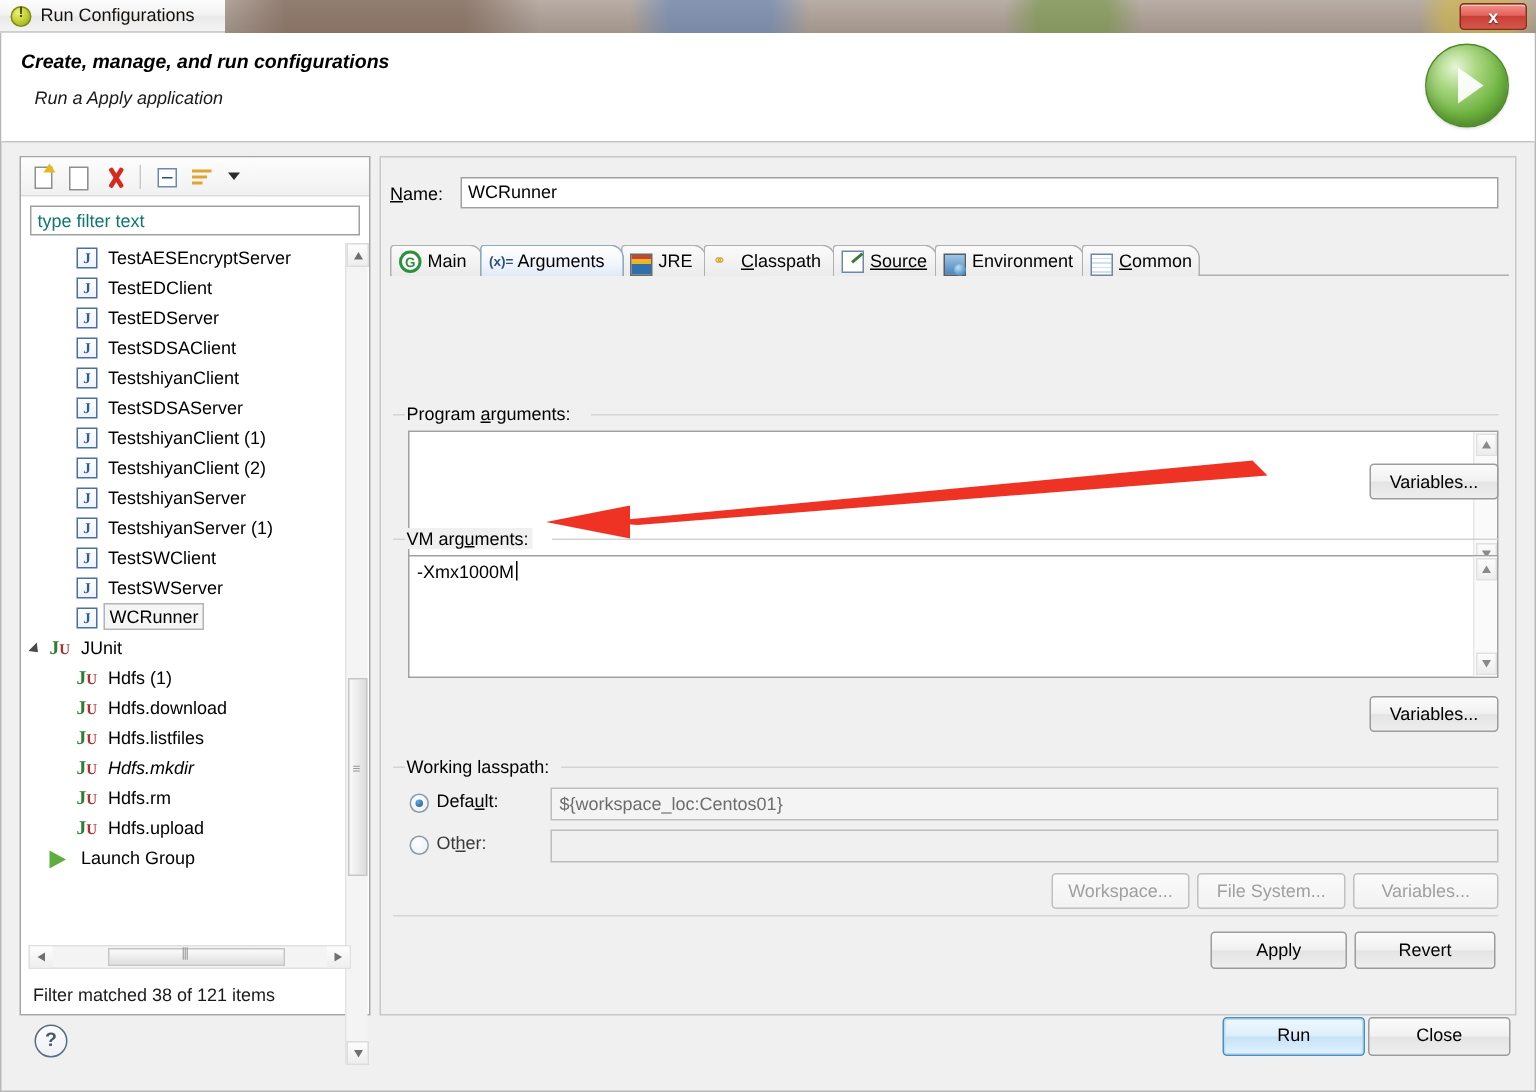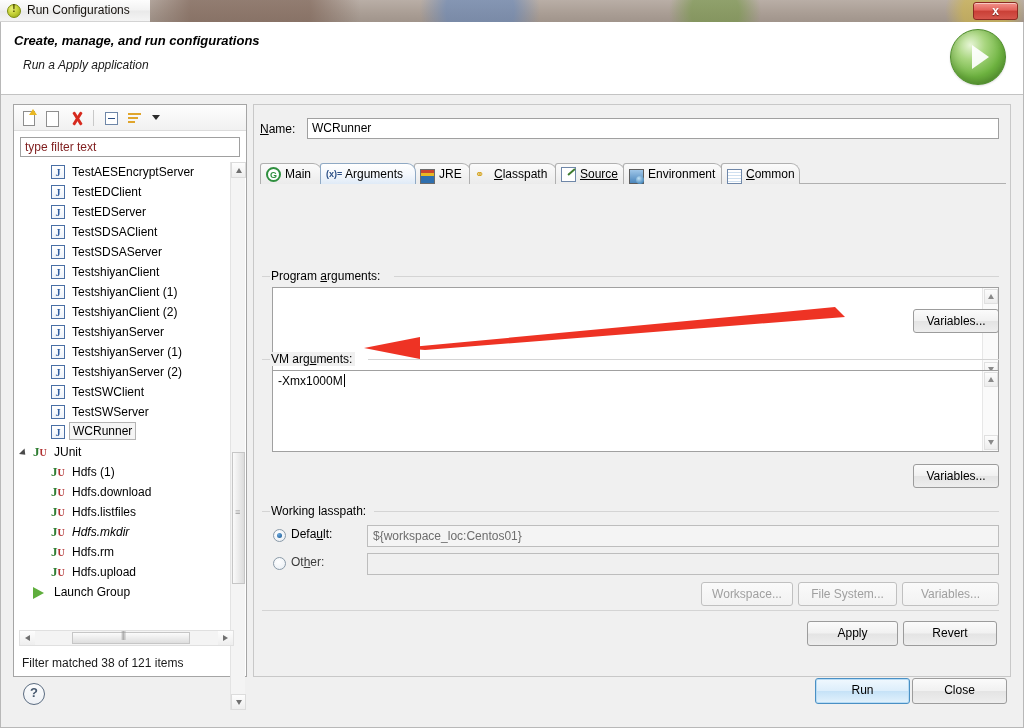--- a/index.html
+++ b/index.html
@@ -156,21 +156,21 @@
   .ico-filter i:nth-child(3){ top:9px; width:7px;}
   .ico-caret{
     position:absolute; top:10px; width:0;height:0;
     border-left:4px solid transparent;border-right:4px solid transparent;border-top:5px solid #2b2b2b;
   }
 
   #filter-input {
     position: absolute; left: 6px; top: 32px; width: 220px; height: 20px;
     border: 1px solid #a0a0a0; background: #fff;
     font-family: "Liberation Sans", sans-serif; font-size: 12px;
-    color: #7f1d1d; padding: 0 4px; line-height: 18px;
+    color: #0f766e; padding: 0 4px; line-height: 18px;
   }
   #tree {
     position: absolute; left: 5px; top: 57px; width: 222px; height: 548px;
     overflow: hidden;
   }
   .tree-row {
     position: relative; height: 20px; line-height: 20px; white-space: nowrap;
     cursor: pointer; font-size: 12px; color: #000;
   }
   .tree-row .label { position: absolute; top: 0; }
@@ -441,45 +441,41 @@
           <div class="tree-row">
             <span class="ico-j" style="left: 32px;"></span>
             <span class="label" style="left: 53px;">TestEDServer</span>
           </div>
           <div class="tree-row">
             <span class="ico-j" style="left: 32px;"></span>
             <span class="label" style="left: 53px;">TestSDSAClient</span>
           </div>
           <div class="tree-row">
             <span class="ico-j" style="left: 32px;"></span>
+            <span class="label" style="left: 53px;">TestshiyanClient</span>
+          </div>
+          <div class="tree-row">
+            <span class="ico-j" style="left: 32px;"></span>
             <span class="label" style="left: 53px;">TestSDSAServer</span>
           </div>
           <div class="tree-row">
             <span class="ico-j" style="left: 32px;"></span>
-            <span class="label" style="left: 53px;">TestshiyanClient</span>
-          </div>
-          <div class="tree-row">
-            <span class="ico-j" style="left: 32px;"></span>
             <span class="label" style="left: 53px;">TestshiyanClient (1)</span>
           </div>
           <div class="tree-row">
             <span class="ico-j" style="left: 32px;"></span>
             <span class="label" style="left: 53px;">TestshiyanClient (2)</span>
           </div>
           <div class="tree-row">
             <span class="ico-j" style="left: 32px;"></span>
             <span class="label" style="left: 53px;">TestshiyanServer</span>
           </div>
           <div class="tree-row">
             <span class="ico-j" style="left: 32px;"></span>
             <span class="label" style="left: 53px;">TestshiyanServer (1)</span>
-          </div>
-          <div class="tree-row">
-            <span class="ico-j" style="left: 32px;"></span>
-            <span class="label" style="left: 53px;">TestshiyanServer (2)</span>
           </div>
           <div class="tree-row">
             <span class="ico-j" style="left: 32px;"></span>
             <span class="label" style="left: 53px;">TestSWClient</span>
           </div>
           <div class="tree-row">
             <span class="ico-j" style="left: 32px;"></span>
             <span class="label" style="left: 53px;">TestSWServer</span>
           </div>
           <div class="tree-row">

